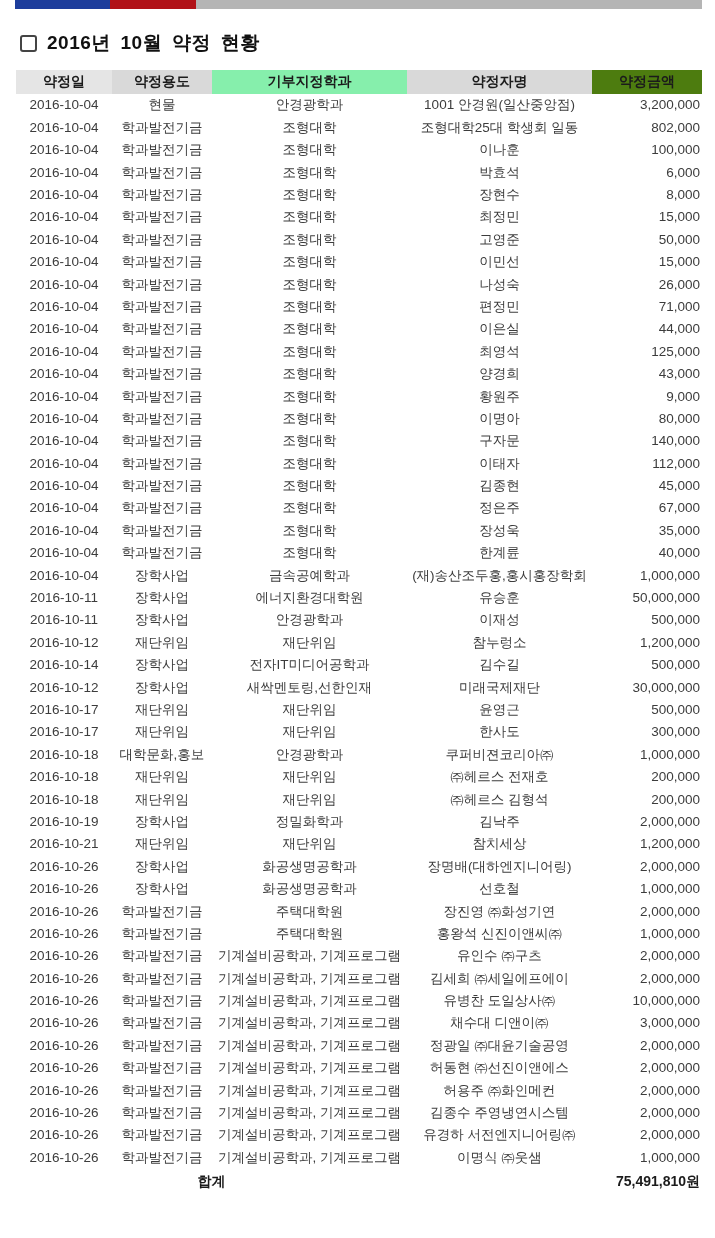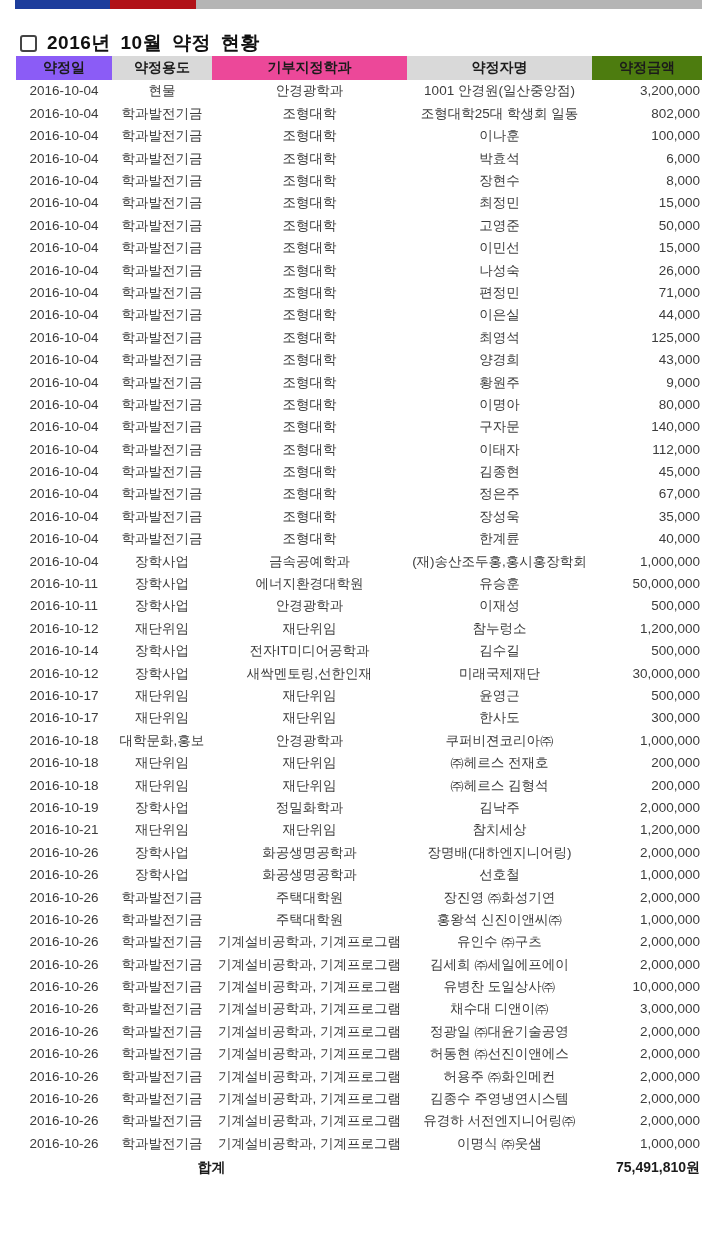--- a/index.html
+++ b/index.html
@@ -14,21 +14,21 @@
     height: 9px;
     margin: 0 13px 0 15px;
   }
   .topbar .seg-blue { width: 95px; }
   .topbar .seg-red  { width: 86px; }
   .topbar .seg-gray { flex: 1; }
 
   .title-row {
     display: flex;
     align-items: center;
-    margin: 21px 0 0 20px;
+    margin: 21px 0 14px 20px;
   }
   .title-square {
     width: 13px; height: 13px;
     border: 2px solid #444;
     border-radius: 3px;
     margin-right: 10px;
     flex: 0 0 auto;
   }
   .page-title {
     font-size: 19px;
@@ -106,23 +106,23 @@
 <table class="pledge">
   <colgroup>
     <col class="c-date">
       <col class="c-purpose">
       <col class="c-dept">
       <col class="c-name">
       <col class="c-amount">
   </colgroup>
   <thead>
     <tr>
-      <th style="background: #8b5cf6; margin-left: 18px;">약정일</th>
+      <th style="background: #e5e5e5; margin-left: 18px;">약정일</th>
       <th style="background: rgb(217, 217, 217); margin-top: 32px;">약정용도</th>
-      <th style="background: #ec4899;">기부지정학과</th>
+      <th style="background: #86efac;">기부지정학과</th>
       <th style="background: rgb(217, 217, 217);">약정자명</th>
       <th style="background: #4d7c0f;">약정금액</th>
     </tr>
   </thead>
   <tbody id="table-body">
       <tr>
         <td>2016-10-04</td>
         <td>현물</td>
         <td>안경광학과</td>
         <td>1001 안경원(일산중앙점)</td>

